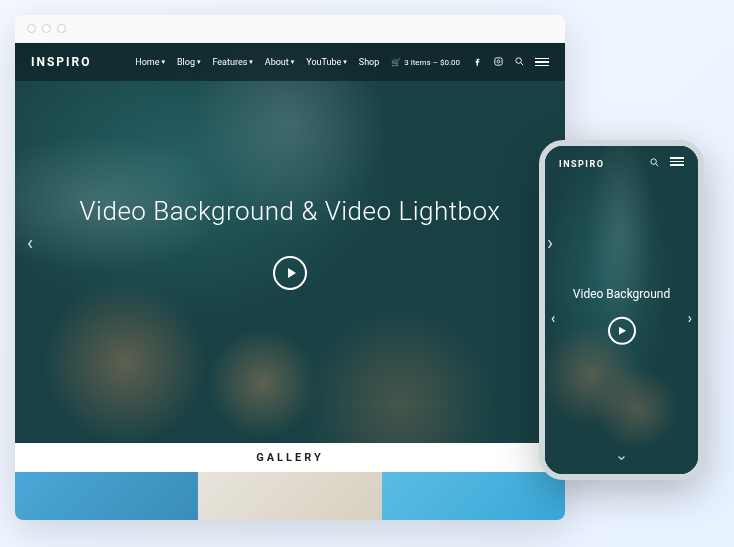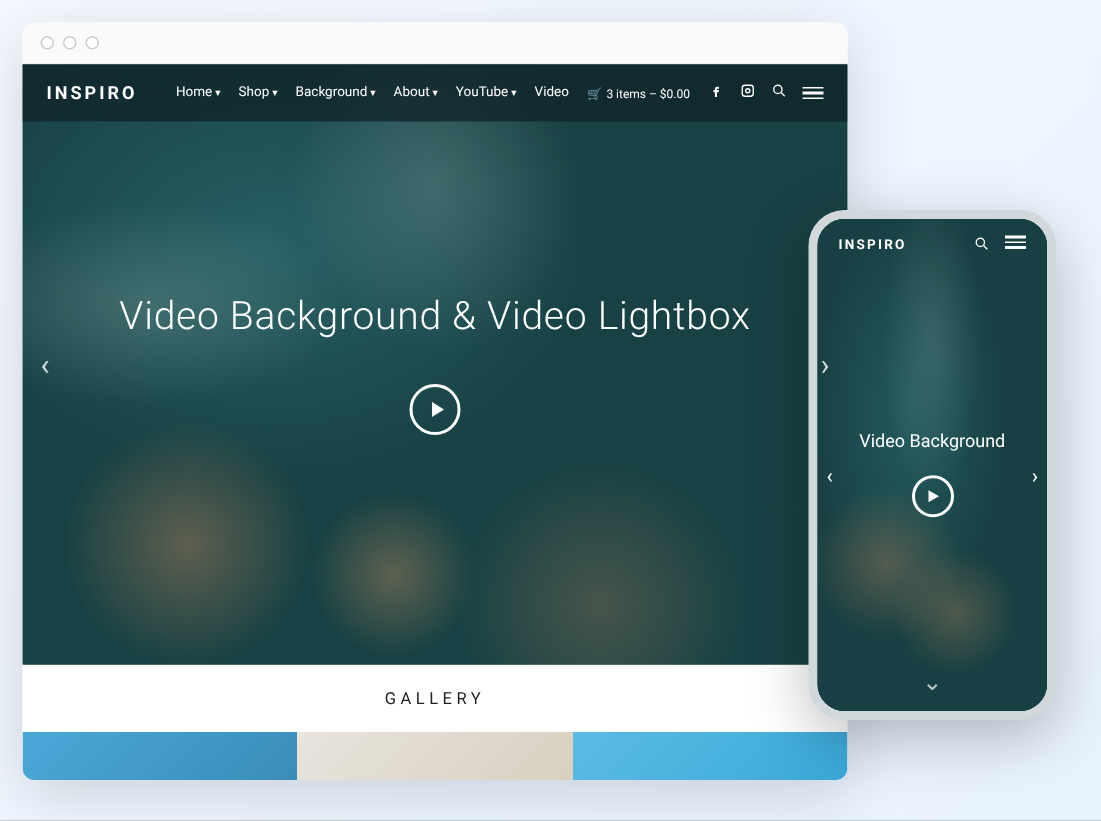--- a/index.html
+++ b/index.html
@@ -17,21 +17,21 @@
 .cart{font-size:8px;color:#fff;display:flex;align-items:center;gap:3px}
 .hero{height:400px;background:linear-gradient(rgba(20,50,55,0.2),rgba(20,50,55,0.2)),radial-gradient(ellipse at 30% 30%,#2a6b6e 0%,#1a4548 40%),radial-gradient(ellipse at 70% 60%,#3d7a7d 0%,transparent 30%),#1a4548;position:relative;display:flex;flex-direction:column;align-items:center;justify-content:center;color:#fff;text-align:center;padding:0 60px}
 .hero::before{content:"";position:absolute;inset:0;background:radial-gradient(circle at 20% 80%,rgba(139,115,85,0.6) 0%,transparent 15%),radial-gradient(circle at 45% 85%,rgba(160,130,90,0.5) 0%,transparent 12%),radial-gradient(circle at 70% 90%,rgba(139,115,85,0.4) 0%,transparent 18%),radial-gradient(ellipse at 50% 20%,rgba(255,255,255,0.15) 0%,transparent 25%),radial-gradient(ellipse at 15% 40%,rgba(200,220,215,0.2) 0%,transparent 20%)}
 .hero h1{font-size:26px;font-weight:300;margin-bottom:10px;z-index:2;letter-spacing:0.5px}
 .hero p{font-size:8px;line-height:1.6;max-width:400px;z-index:2;opacity:0.9}
 .play{width:34px;height:34px;border:2px solid #fff;border-radius:50%;display:flex;align-items:center;justify-content:center;margin-top:20px;z-index:2;cursor:pointer}
 .play::after{content:"";border-left:8px solid #fff;border-top:5px solid transparent;border-bottom:5px solid transparent;margin-left:3px}
 .arrow{position:absolute;top:50%;transform:translateY(-50%);color:#fff;font-size:20px;cursor:pointer;z-index:5;opacity:0.8}
 .arrow-l{left:12px}
 .arrow-r{right:12px}
-.gallery-bar{height:45px;background:#fff;display:flex;align-items:center;justify-content:center;font-weight:400;font-size:11px;letter-spacing:3px;color:#222}
+.gallery-bar{height:29px;background:#fff;display:flex;align-items:center;justify-content:center;font-weight:700;font-size:11px;letter-spacing:3px;color:#222}
 .thumbs{flex:1;display:flex}
 .thumb{flex:1;background:#5bbce4}
 .thumb:nth-child(1){background:linear-gradient(135deg,#4aa8d8,#3a8db8)}
 .thumb:nth-child(2){background:linear-gradient(135deg,#e8e4dc,#d8d0c0)}
 .thumb:nth-child(3){background:linear-gradient(135deg,#5bbce4,#3aa8d8)}
 
 .phone{position:absolute;right:30px;top:140px;width:165px;height:340px;background:#1a4548;border-radius:24px;border:6px solid #d0d8dc;box-shadow:0 12px 40px rgba(0,0,0,0.25);overflow:hidden}
 .phone-inner{position:absolute;inset:0;background:linear-gradient(rgba(20,50,55,0.3),rgba(20,50,55,0.3)),radial-gradient(ellipse at 40% 40%,#2a6b6e 0%,#1a4548 50%),#1a4548}
 .phone-inner::before{content:"";position:absolute;inset:0;background:radial-gradient(circle at 30% 70%,rgba(139,115,85,0.5) 0%,transparent 20%),radial-gradient(circle at 60% 80%,rgba(160,130,90,0.4) 0%,transparent 15%),radial-gradient(ellipse at 50% 25%,rgba(200,220,215,0.15) 0%,transparent 30%)}
 .phone-header{position:absolute;top:0;left:0;right:0;height:36px;display:flex;align-items:center;justify-content:space-between;padding:0 14px;z-index:10}
@@ -61,37 +61,37 @@
   </div>
   <div class="site">
     <div class="header">
       <div class="logo">INSPIRO</div>
       <div class="nav">
         <div class="nav-item">
             <span>Home</span>
             <span class="chev">▾</span>
           </div>
         <div class="nav-item">
-            <span>Shop</span>
+            <span>Blog</span>
             <span class="chev">▾</span>
           </div>
         <div class="nav-item">
-            <span>Background</span>
+            <span>Features</span>
             <span class="chev">▾</span>
           </div>
         <div class="nav-item">
             <span>About</span>
             <span class="chev">▾</span>
           </div>
         <div class="nav-item">
             <span>YouTube</span>
             <span class="chev">▾</span>
           </div>
         <div class="nav-item">
-            <span>Video</span>
+            <span>Shop</span>
           </div>
         <div class="cart">
             <span>🛒</span>
             <span>3 items – $0.00</span>
           </div>
         <div class="icons">
           <span><svg viewBox="0 0 24 24">
                 <path d="M13 9h3V6h-3c-1.7 0-3 1.3-3 3v2H8v3h2v7h3v-7h2.5l.5-3H13V9z"></path>
               </svg></span>
           <span><svg viewBox="0 0 24 24">

